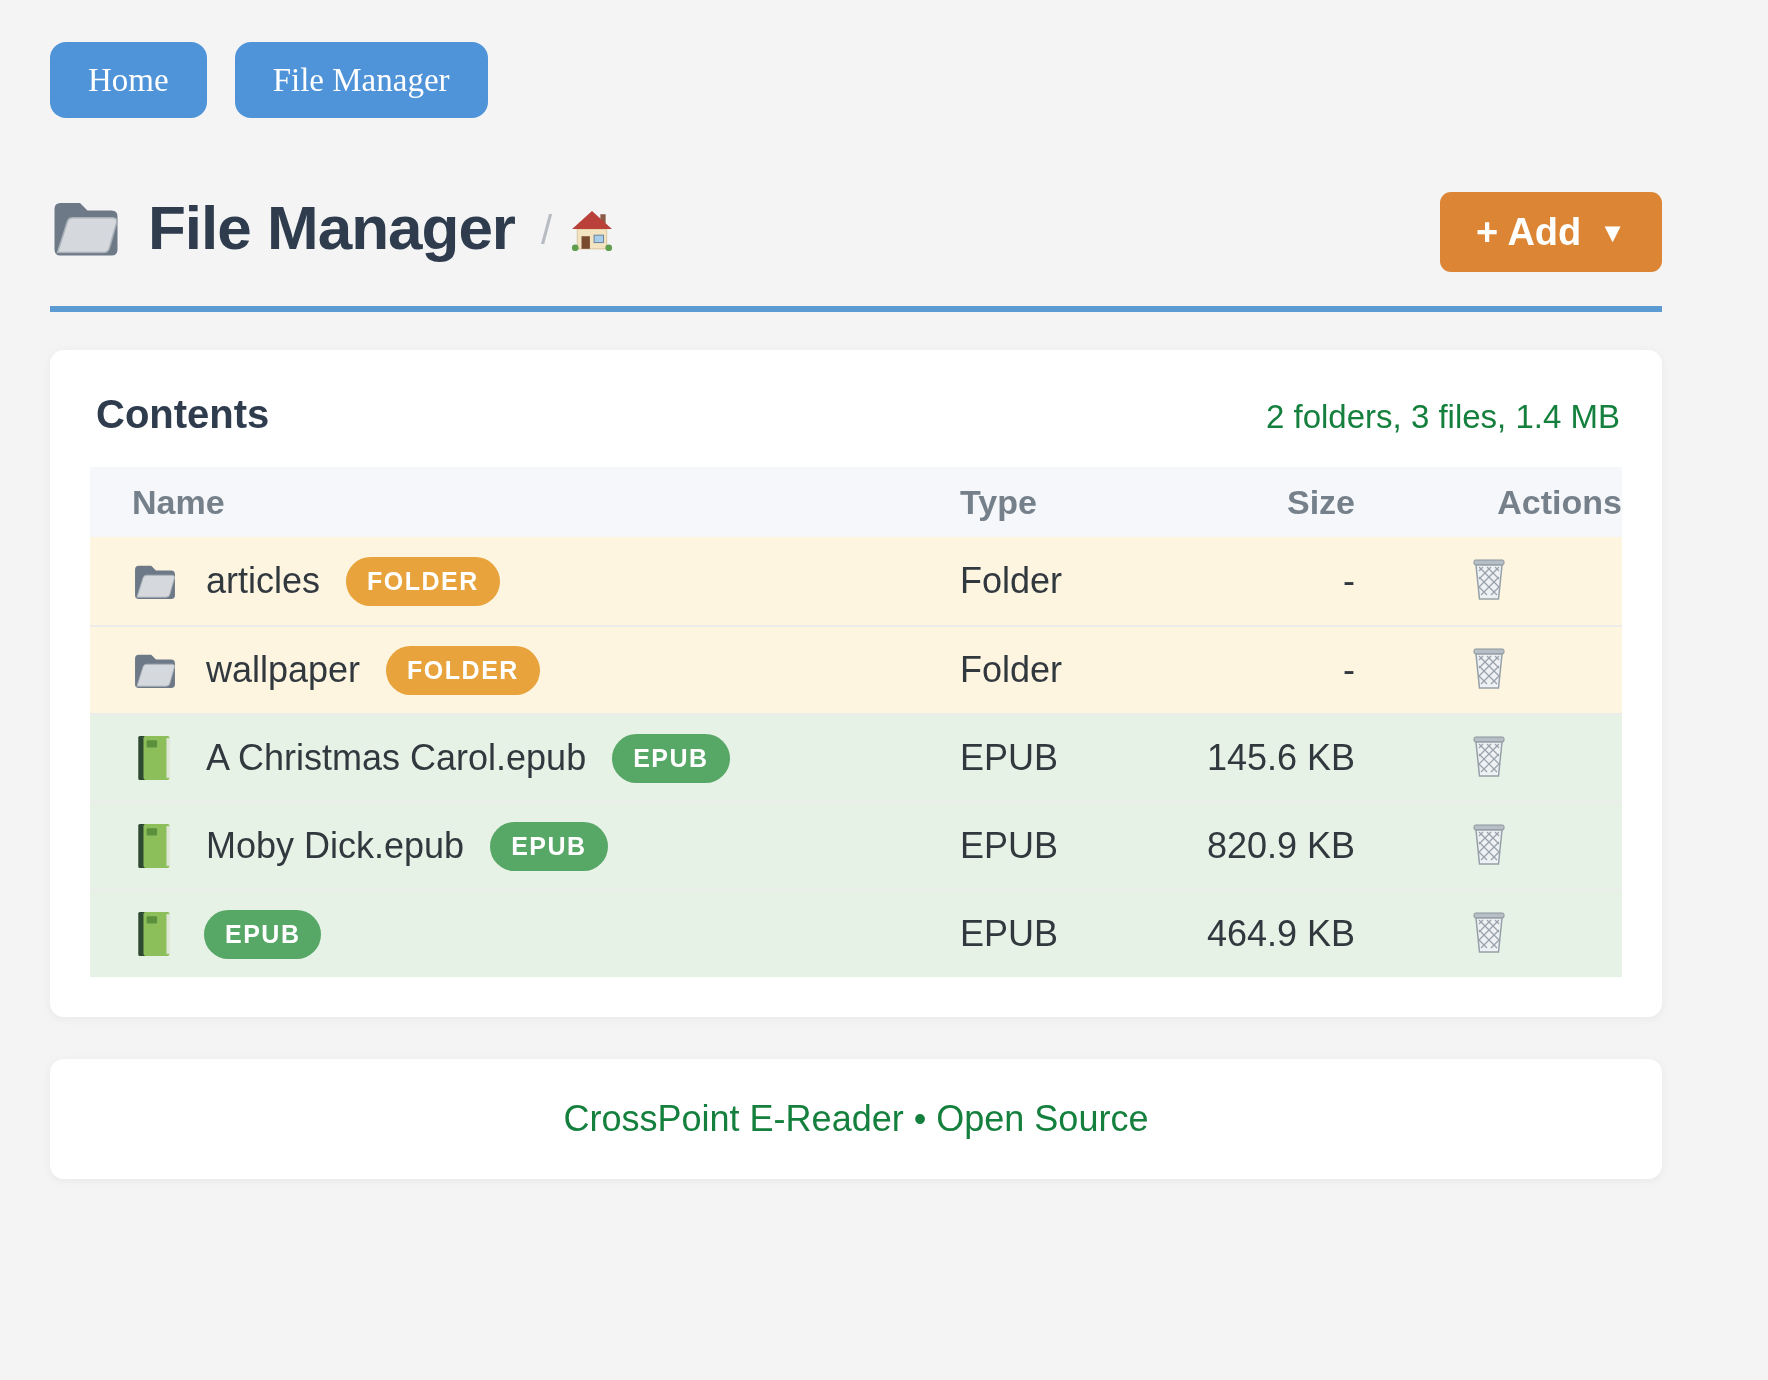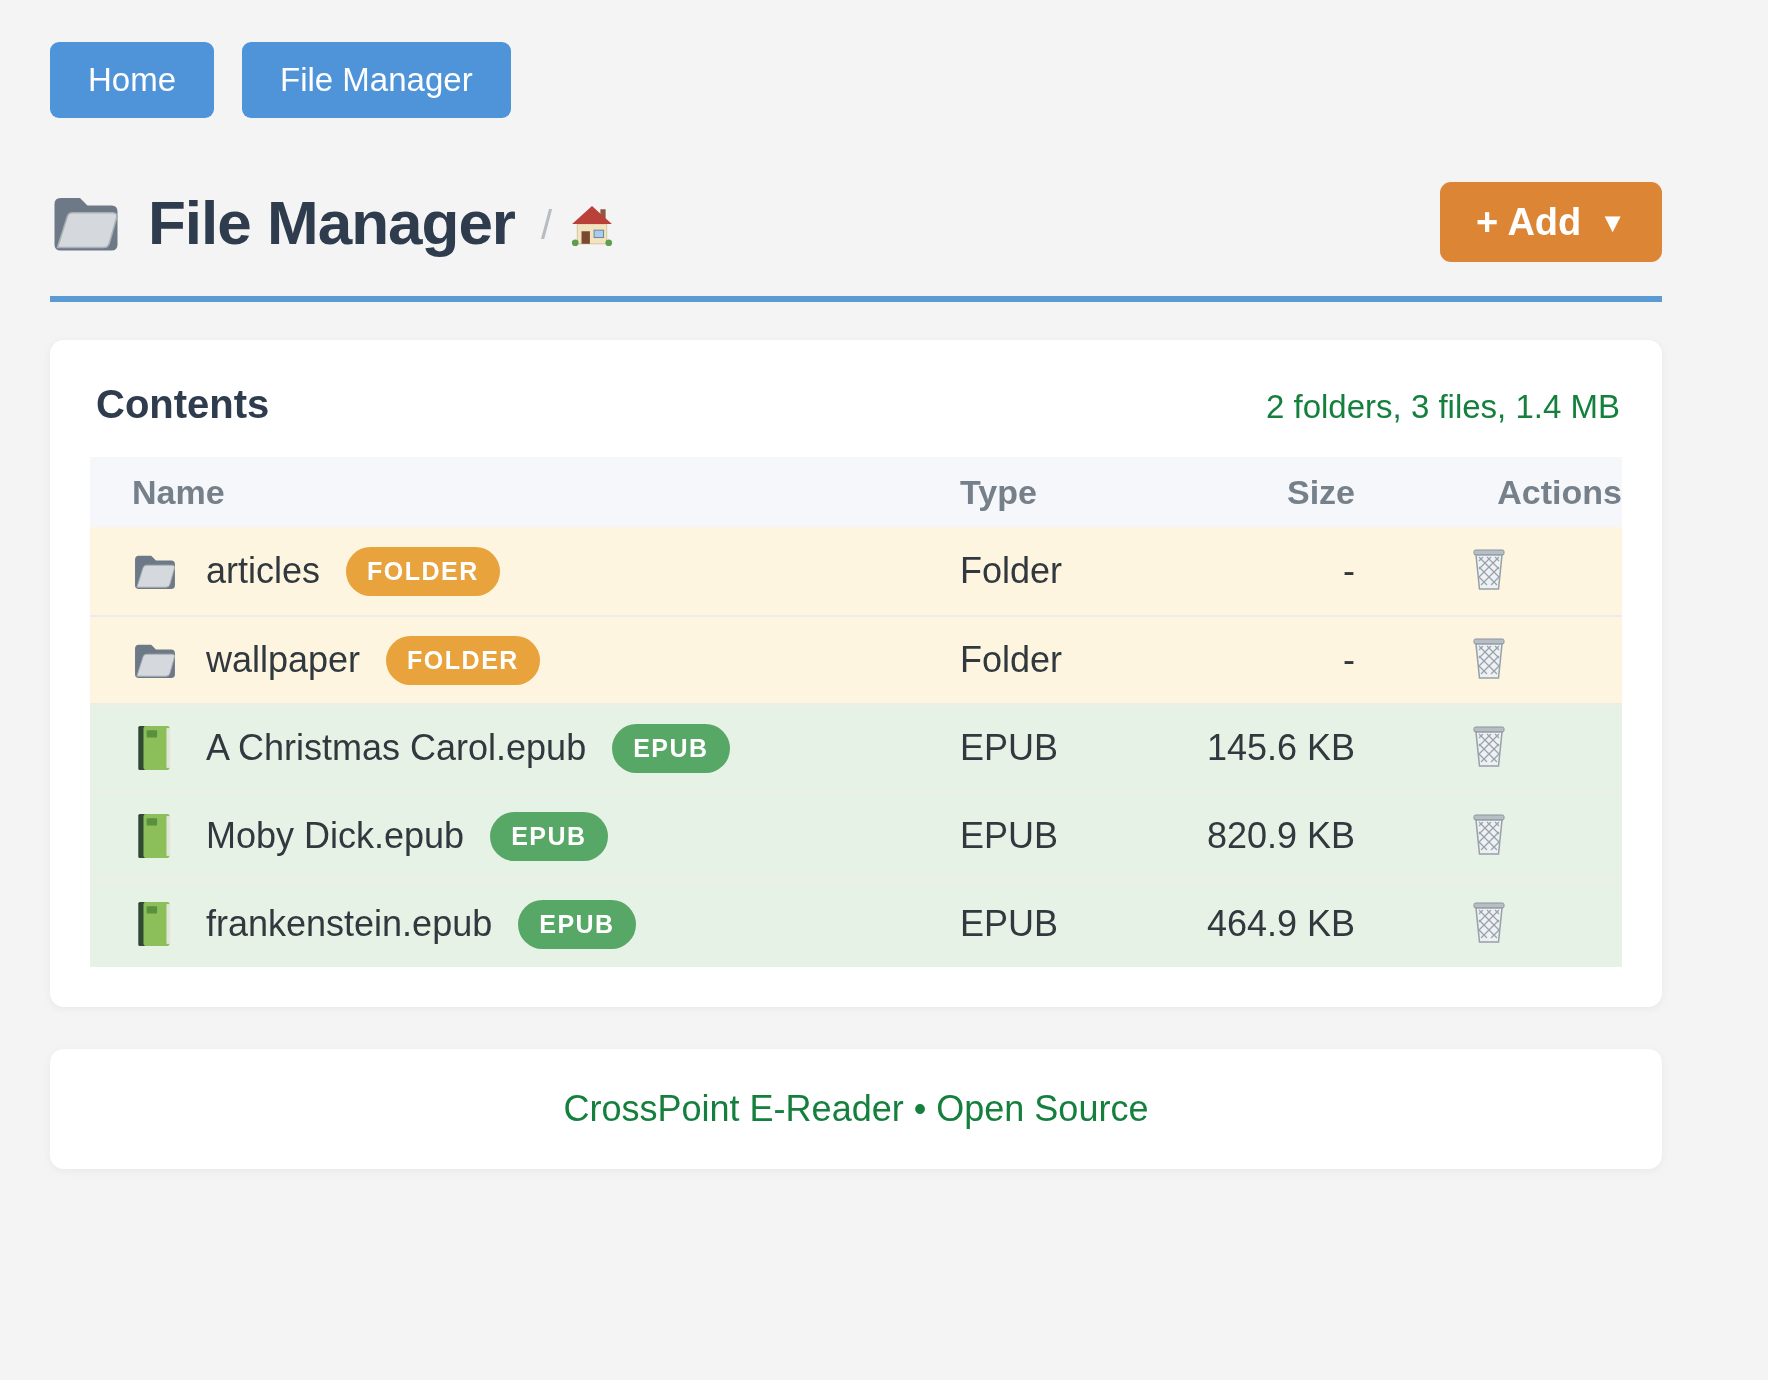--- a/index.html
+++ b/index.html
@@ -8,36 +8,36 @@
     width:1768px; height:1380px;
     background:#f4f4f5;
     font-family:"Liberation Sans","DejaVu Sans",sans-serif;
     overflow:hidden;
   }
   .page { padding:42px 106px 0 50px; }
 
   
   .nav { display:flex; gap:28px; }
   .nav-btn {
-    background:#4f94d8; color:#ffffff; border:none; border-radius:9px;
+    background:#4f94d8; color:#ffffff; border:none; border-radius:16px;
     height:76px; padding:0 38px; font-size:33px;
-    font-family:Liberation Sans, sans-serif; cursor:pointer;
+    font-family:Liberation Serif, serif; cursor:pointer;
   }
 
   
   .title-row { margin-top:64px; display:flex; justify-content:space-between; align-items:center; }
   .title-left { display:flex; align-items:center; }
   .icon-lg { display:inline-flex; margin-right:26px; }
   h1 { margin:0; font-size:62px; font-weight:bold; color:#2e3c4e; letter-spacing:-1px; }
   .crumb-sep { color:#b6bcc2; font-size:40px; margin:6px 18px 0 26px; }
   .icon-home { display:inline-flex; margin-top:8px; cursor:pointer; }
   .add-btn {
     background:#dc8534; color:#fff; border:none; border-radius:11px;
     height:80px; padding:0 36px; font-size:38px; font-weight:bold;
-    font-family:inherit; display:flex; align-items:center; gap:18px; cursor:pointer;
+    font-family:inherit; display:flex; align-items:center; gap:18px; cursor:pointer;margin-top:10px;
   }
   .add-btn .caret { font-size:27px; margin-top:3px; }
 
   .blue-rule { margin-top:34px; height:6px; background:#5b9ad2; }
 
   
   .card {
     margin-top:38px; background:#ffffff; border-radius:14px;
     padding:34px 40px 40px; box-shadow:0 2px 10px rgba(0,0,0,0.05);
   }
@@ -289,21 +289,20 @@
       <div class="t-row file">
         <div class="col name">
           <span class="icon-row">
             <svg width="36" height="46" viewBox="0 0 34 44">
               <rect x="1" y="1" width="8" height="42" rx="1.5" fill="#2f4a33"></rect>
               <rect x="6" y="1" width="25" height="42" rx="2" fill="#8cbf5a"></rect>
               <rect x="28" y="3" width="3.5" height="38" fill="#dfe7d8"></rect>
               <rect x="9" y="5" width="10" height="7" rx="1" fill="#5a8f3c"></rect>
             </svg>
           </span>
-          <span class="fname">frankenstein.epub</span>
           <span class="badge b-epub">EPUB</span>
         </div>
         <div class="col type">EPUB</div>
         <div class="col size">464.9 KB</div>
         <div class="col actions">
           <button class="trash-btn">
             <span>
               <svg width="36" height="42" viewBox="0 0 36 42">
                 <rect x="3" y="1" width="30" height="5" rx="1.5" fill="#b7bfc6" stroke="#8b949c" stroke-width="1"></rect>
                 <path d="M5 6 h26 l-3.5 34 h-19 z" fill="#eef1f3" stroke="#97a0a8" stroke-width="1.5"></path>

